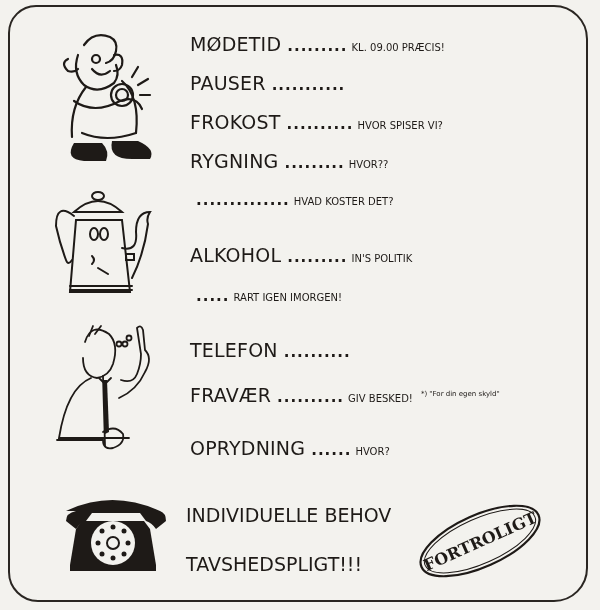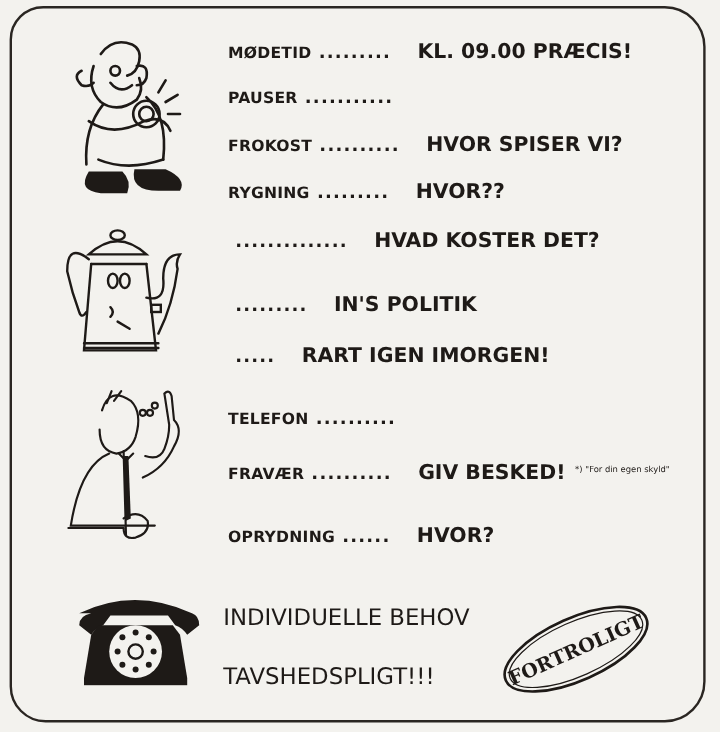--- a/index.html
+++ b/index.html
@@ -1,23 +1,23 @@
 <!DOCTYPE html>
 <html><head>
 <meta charset="utf-8">
 <style>
   html, body { margin:0; padding:0; }
   body { width:600px; height:610px; background:#f3f2ee; position:relative; overflow:hidden;
          font-family:"DejaVu Sans", sans-serif; color:#1e1a17; }
   .frame { position:absolute; left:8px; top:5px; width:580px; height:597px;
            border:2px solid #2a2622; border-radius:28px 34px 34px 30px; box-sizing:border-box; }
   .row { position:absolute; left:190px; white-space:nowrap; display:flex; align-items:baseline; }
-  .key { font-weight:bold; font-size:13px; letter-spacing:0.2px; }
+  .key { font-weight:normal; font-size:19px; letter-spacing:0.2px; }
   .dots { font-weight:bold; font-size:15px; letter-spacing:1px; margin-left:6px; margin-right:4px; }
-  .val { font-weight:bold; font-size:17px;margin-left:18px; }
+  .val { font-weight:normal; font-size:10px; }
   .note { font-size:7px; margin-left:8px; position:relative; top:-6px; }
   .big { position:absolute; left:186px; font-weight:normal; font-size:19px; white-space:nowrap; }
   .illus { position:absolute; }
   .stamp { position:absolute; left:412px; top:503px; width:136px; height:76px; }
 </style>
 </head>
 <body>
 
 <div class="frame"></div>
 
@@ -110,20 +110,21 @@
 <div class="row" style="top:150px">
   <span class="key">RYGNING</span>
   <span class="dots">.........</span>
   <span class="val">HVOR??</span>
 </div>
 <div class="row" style="top:191px">
   <span class="dots">..............</span>
   <span class="val">HVAD KOSTER DET?</span>
 </div>
 <div class="row" style="top:244px">
+  <span class="key">ALKOHOL</span>
   <span class="dots">.........</span>
   <span class="val">IN'S POLITIK</span>
 </div>
 <div class="row" style="top:287px">
   <span class="dots">.....</span>
   <span class="val">RART IGEN IMORGEN!</span>
 </div>
 <div class="row" style="top:339px">
   <span class="key">TELEFON</span>
   <span class="dots">..........</span>

